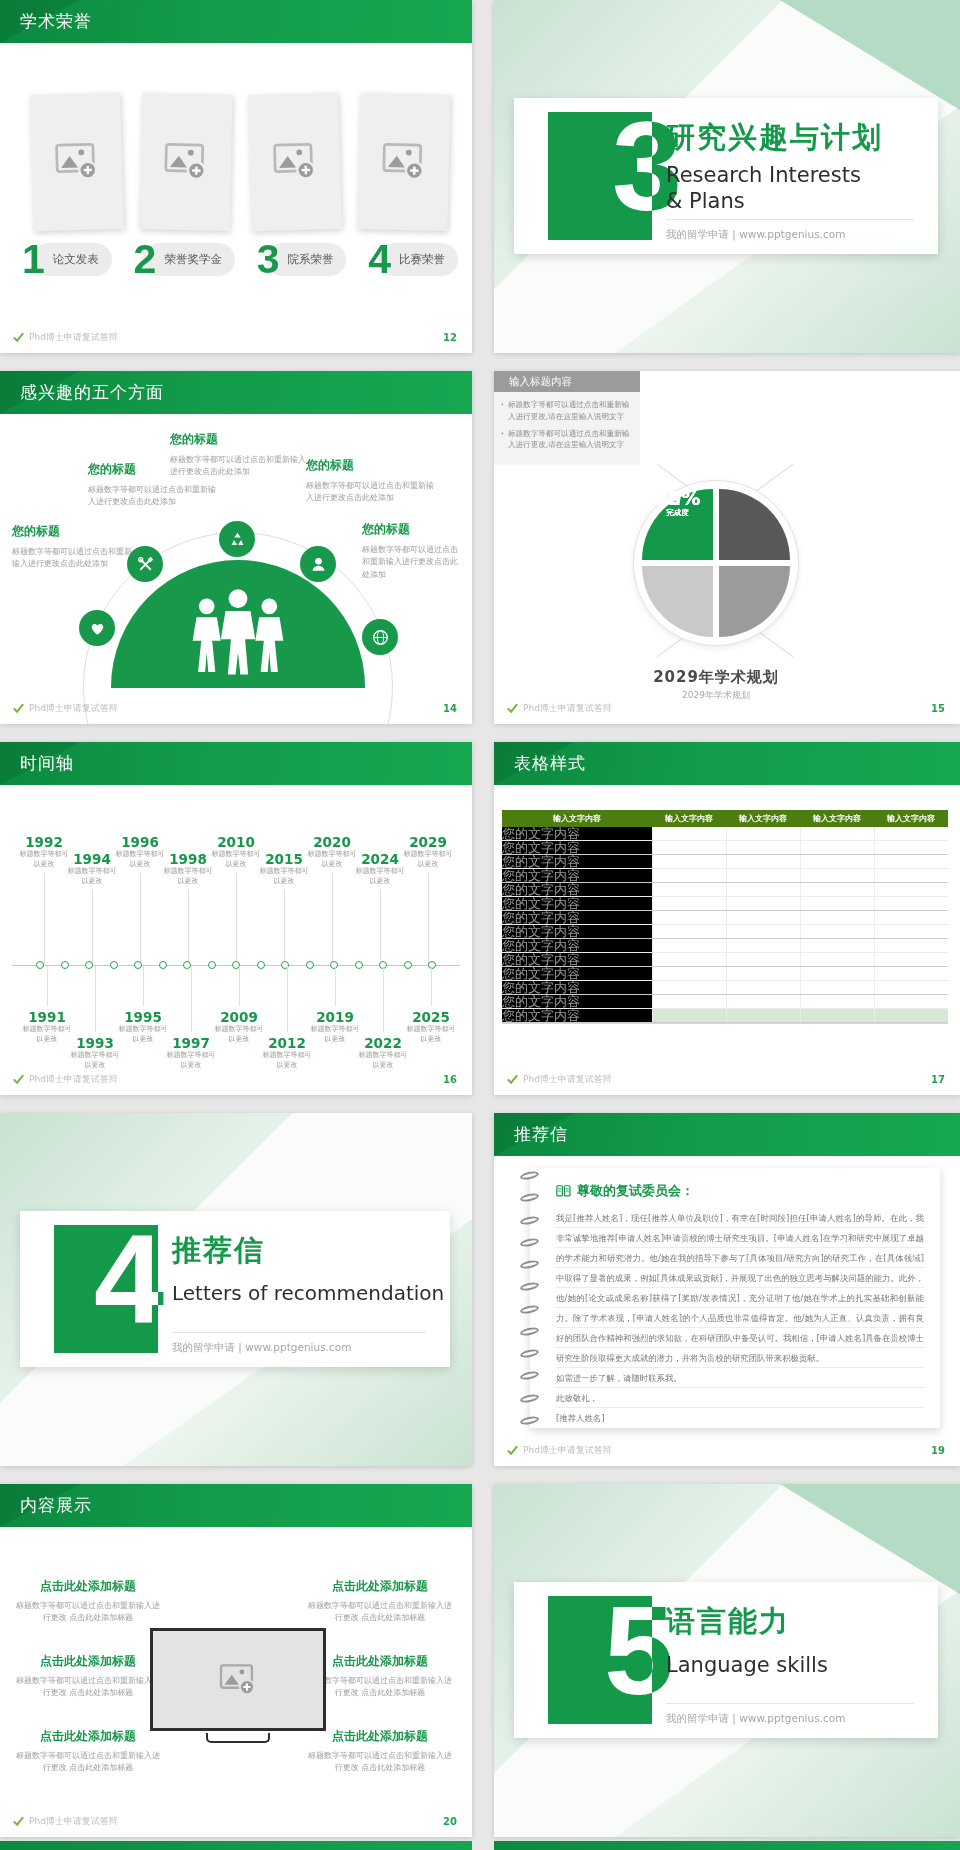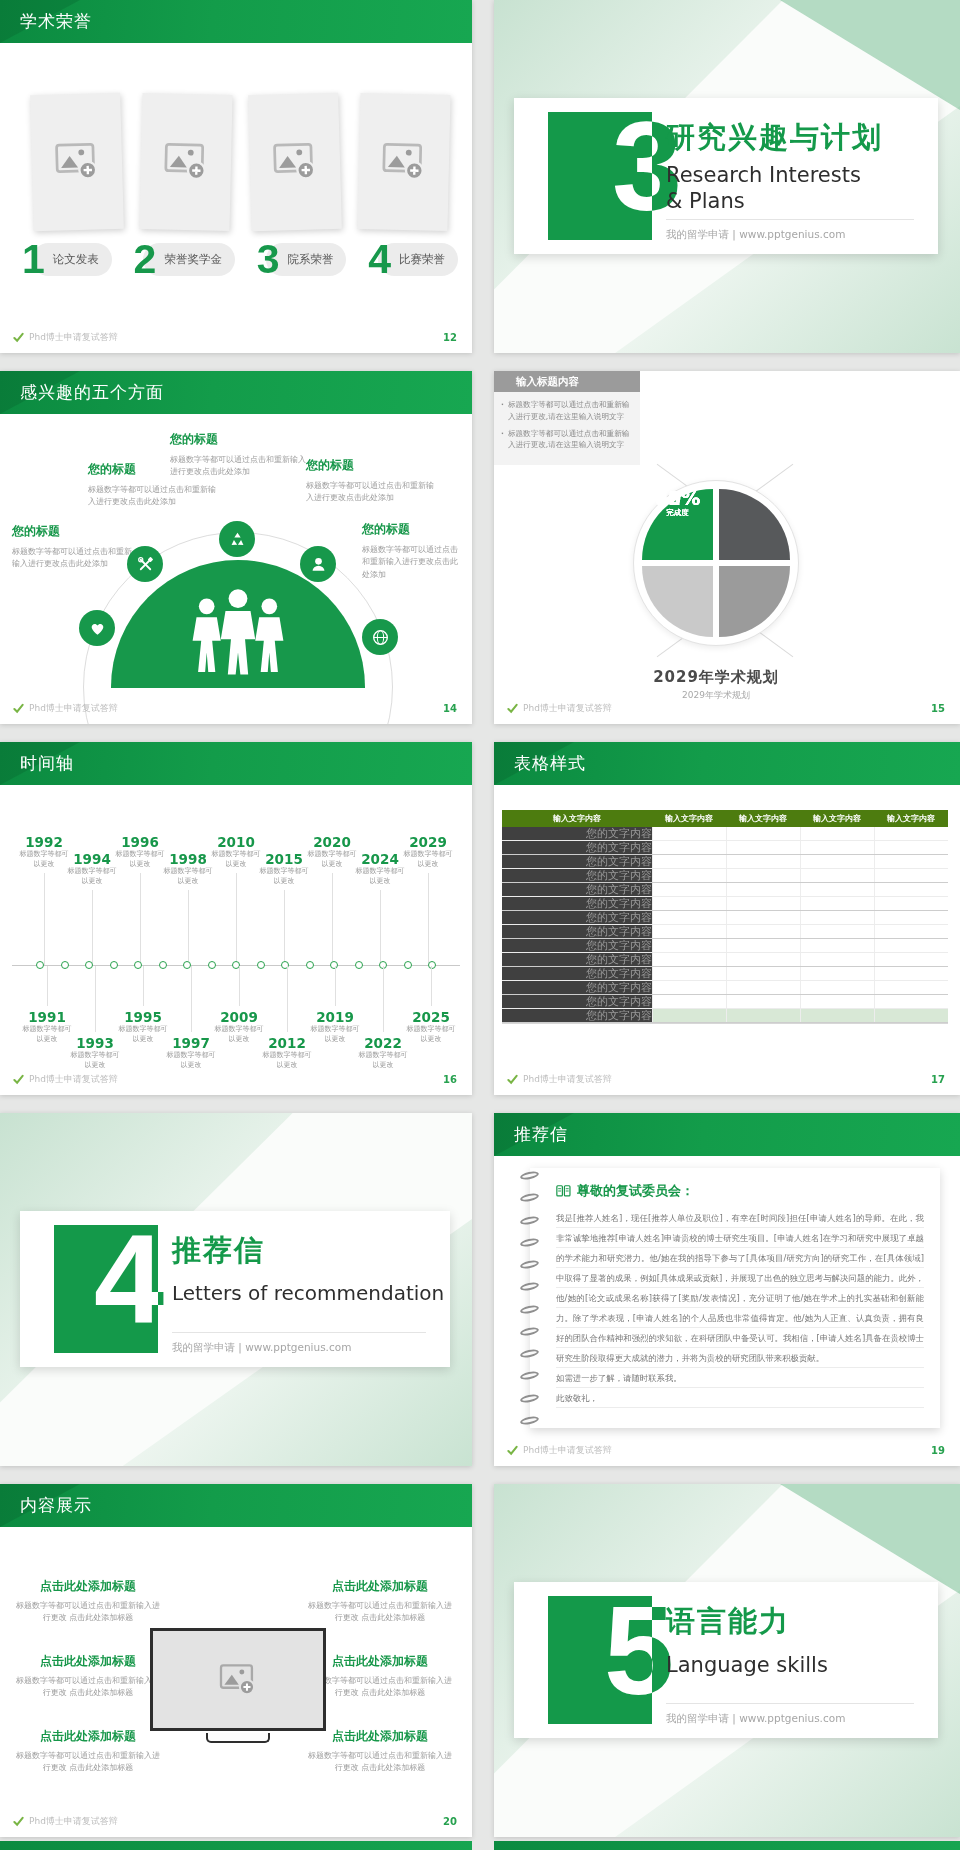--- a/index.html
+++ b/index.html
@@ -69,21 +69,21 @@
   .five div.fb:nth-of-type(5){left:362px;top:150px;width:102px}
   .arc{position:absolute;left:83px;top:161px;width:310px;height:310px;border-radius:50%;border:1px solid #ddd}
   .dome{position:absolute;left:111px;top:189px;width:254px;height:128px;background:#17984b;border-radius:127px 127px 0 0}
   .dome svg{position:absolute;left:52px;top:26px}
   .cic{position:absolute;width:36px;height:36px;border-radius:50%;background:#17984b;display:flex;align-items:center;justify-content:center}
   .cic svg{width:19px;height:19px}
   .ci1{left:127px;top:175px}.ci2{left:219px;top:150px}.ci3{left:300px;top:175px}.ci4{left:79px;top:239px}.ci5{left:362px;top:248px}
 
   
   .box{position:absolute;width:146px}
-  .btit{height:21px;line-height:21px;color:#fff;font-size:10.5px;font-weight:700;padding-left:22px}
+  .btit{height:21px;line-height:21px;color:#fff;font-size:10.5px;font-weight:400;padding-left:15px}
   .bbody{padding:7px 7px 9px 7px}
   .bu{display:flex;gap:4px;font-size:7.6px;color:#8c8c8c;line-height:1.55;margin-bottom:5px}
   .bu::before{content:"·";font-weight:700;color:#8c8c8c}
   .cline{position:absolute;width:52px;height:1px;background:#dadada}
   .qwrap{position:absolute;left:148px;top:118px;width:148px;height:148px}
   .qring{position:absolute;inset:-9px;border-radius:50%;background:#fff;border:1px solid #e3e3e3;box-shadow:0 2px 6px rgba(0,0,0,.08)}
   .q{position:absolute;width:71px;height:71px}
   .q:nth-of-type(1){left:0;top:0;border-top-left-radius:100%}
   .q:nth-of-type(2){right:0;top:0;border-top-right-radius:100%}
   .q:nth-of-type(3){left:0;bottom:0;border-bottom-left-radius:100%}
@@ -115,21 +115,21 @@
   .byrow .yb:nth-of-type(even) .stick{height:66px}
 
   
   .tnote{position:absolute;right:16px;top:69px;font-size:10px;color:#8f8f8f}
   .ttable{position:absolute;left:8px;right:12px;top:68px;border-bottom:1px solid #d7d7d7}
   .thead{display:flex;background:#4d7c0f;color:#fff;height:17px;align-items:center}
   .thead span{flex:1;font-size:8px;font-weight:700;text-align:center}
   .thead span:first-of-type{flex:0 0 150px}
   .trow{display:flex;height:14px;border-bottom:1px solid #ececec}
   .trow:nth-of-type(even){border-bottom-color:#cdcdcd}
-  .trow .c0{flex:0 0 150px;background:#404040;text-align:right;font-size:11px;color:#9a9a9a;line-height:13px}
+  .trow .c0{flex:0 0 150px;background:#000000;text-align:left;font-size:13px;color:#9a9a9a;line-height:13px}
   .trow .c{flex:1;border-left:1px solid #ededed}
   .trow:last-of-type .c{background:#d8e8d6}
 
   
   .paper{position:absolute;left:36px;right:20px;top:55px;bottom:38px;background:#fff;box-shadow:0 3px 9px rgba(0,0,0,.16)}
   .coil{position:absolute;left:-10px;top:4px;bottom:4px;display:flex;flex-direction:column;justify-content:space-between}
   .coil i{display:block;width:19px;height:7px;border:2px solid #8f8f8f;border-radius:50%;background:#fafafa;transform:rotate(-12deg)}
   .sal{position:absolute;left:26px;top:14px;display:flex;align-items:center;gap:6px;color:#17974a;font-size:13px;font-weight:700}
   .ltext{position:absolute;left:26px;right:16px;top:40px;bottom:8px;
          background:repeating-linear-gradient(180deg,rgba(0,0,0,0) 0 19px,#ececec 19px 20px)}
@@ -748,20 +748,21 @@
           <rect x="0.8" y="0.8" width="6" height="11" rx="1" fill="none" stroke="#17974a" stroke-width="1.3"></rect>
           <rect x="9" y="0.8" width="6" height="11" rx="1" fill="none" stroke="#17974a" stroke-width="1.3"></rect>
           <path d="M2.2 4 H5.4 M2.2 6.5 H5.4 M10.4 4 H13.6 M10.4 6.5 H13.6" stroke="#17974a" stroke-width="1"></path>
         </svg>
       <span>尊敬的复试委员会：</span>
     </div>
     <div class="ltext">
       <p>我是[推荐人姓名]，现任[推荐人单位及职位]，有幸在[时间段]担任[申请人姓名]的导师。在此，我非常诚挚地推荐[申请人姓名]申请贵校的博士研究生项目。[申请人姓名]在学习和研究中展现了卓越的学术能力和研究潜力。他/她在我的指导下参与了[具体项目/研究方向]的研究工作，在[具体领域]中取得了显著的成果，例如[具体成果或贡献]，并展现了出色的独立思考与解决问题的能力。此外，他/她的[论文或成果名称]获得了[奖励/发表情况]，充分证明了他/她在学术上的扎实基础和创新能力。除了学术表现，[申请人姓名]的个人品质也非常值得肯定。他/她为人正直、认真负责，拥有良好的团队合作精神和强烈的求知欲，在科研团队中备受认可。我相信，[申请人姓名]具备在贵校博士研究生阶段取得更大成就的潜力，并将为贵校的研究团队带来积极贡献。</p>
       <p>如需进一步了解，请随时联系我。</p>
       <p>此致敬礼，</p>
+      <p>[推荐人姓名]</p>
     </div>
   </div>
   <footer class="foot">
     <span class="fl">
         <svg width="11" height="11" viewBox="0 0 12 12">
           <path d="M1.5 6.5 L4.5 9.5 L10.5 2" fill="none" stroke="#79b545" stroke-width="2.2" stroke-linecap="round"></path>
         </svg>
         <span>Phd博士申请复试答辩</span>
       </span>
     <b class="pg">19</b>

